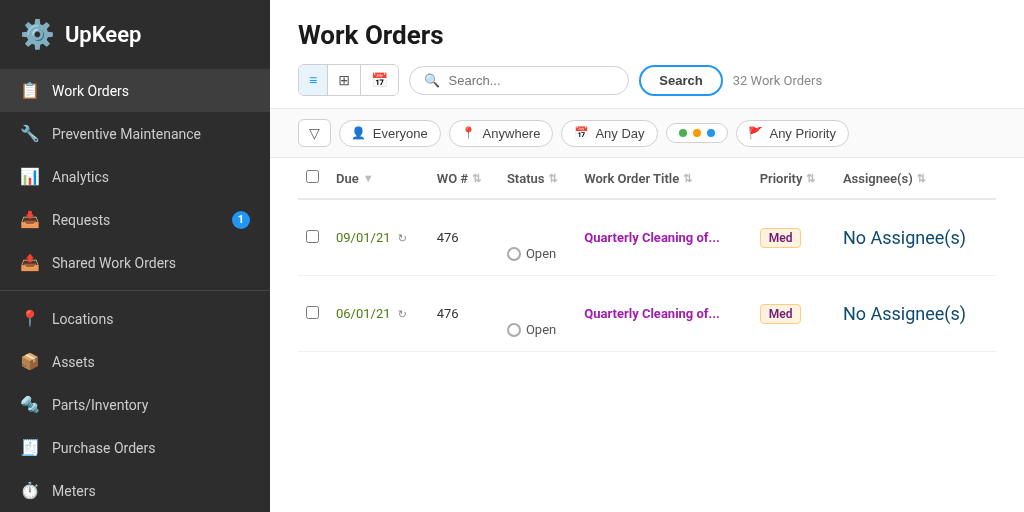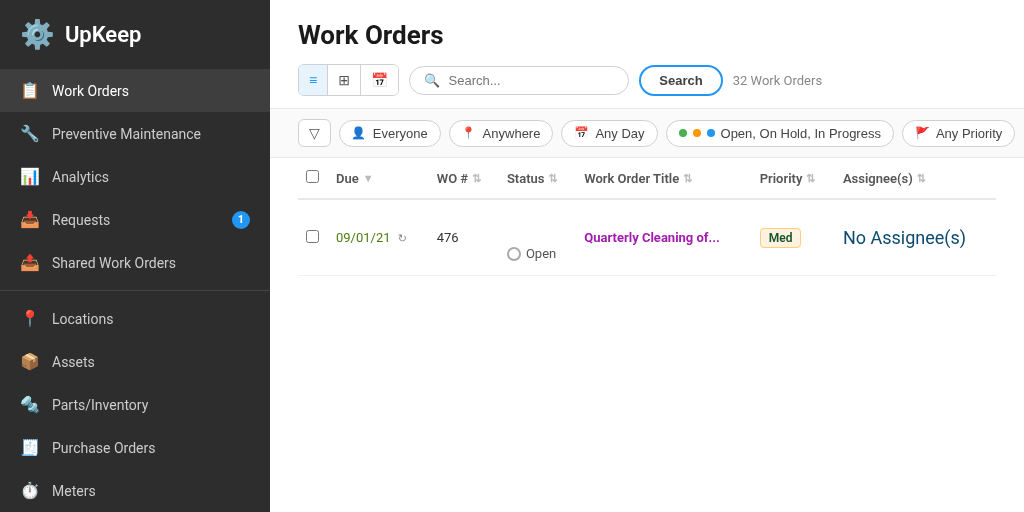--- a/index.html
+++ b/index.html
@@ -246,21 +246,21 @@
     }
     .open-circle {
       width: 14px; height: 14px;
       border-radius: 50%;
       border: 2px solid #aaa;
       display: inline-block;
     }
     .work-order-title { font-weight: 700; color: #a21caf; }
     .priority-badge {
       background: #fff3e0;
-      color: #14532d;
+      color: #701a75;
       border: 1px solid #ffcc80;
       border-radius: 4px;
       padding: 2px 8px;
       font-size: 12px;
       font-weight: 600;
     }
     .no-assignee { color: #0c4a6e; font-size: 18px; }
 
     
     ::-webkit-scrollbar { width: 6px; height: 6px; }
@@ -352,21 +352,20 @@
       <span>Anywhere</span>
     </button>
     <button class="filter-btn">
       <span class="filter-icon">📅</span>
       <span>Any Day</span>
     </button>
     <button class="status-filter-btn">
       <span class="status-dot-open"></span>
       <span class="status-dot-hold"></span>
       <span class="status-dot-progress"></span>
-      <span>Open, On Hold, In Progress</span>
     </button>
     <button class="filter-btn">
       <span class="filter-icon">🚩</span>
       <span>Any Priority</span>
     </button>
   </div>
 
   <div class="table-container">
     <table>
       <thead>
@@ -429,16 +428,39 @@
             </div>
           </td>
           <td>
             <span class="work-order-title">Quarterly Cleaning of...</span>
           </td>
           <td>
             <span class="priority-badge">Med</span>
           </td>
           <td class="no-assignee">No Assignee(s)</td>
         </tr>
+        <tr>
+          <td class="checkbox-cell">
+            <input type="checkbox" style="">
+          </td>
+          <td>
+            <span class="due-date">06/01/21</span>
+            <span class="repeat-icon">↻</span>
+          </td>
+          <td class="wo-number">476</td>
+          <td>
+            <div class="status-open">
+              <span class="open-circle"></span>
+              <span>Open</span>
+            </div>
+          </td>
+          <td>
+            <span class="work-order-title">Quarterly Cleaning of...</span>
+          </td>
+          <td>
+            <span class="priority-badge">Med</span>
+          </td>
+          <td class="no-assignee">No Assignee(s)</td>
+        </tr>
       </tbody>
     </table>
   </div>
 </main>
 
 </body></html>

